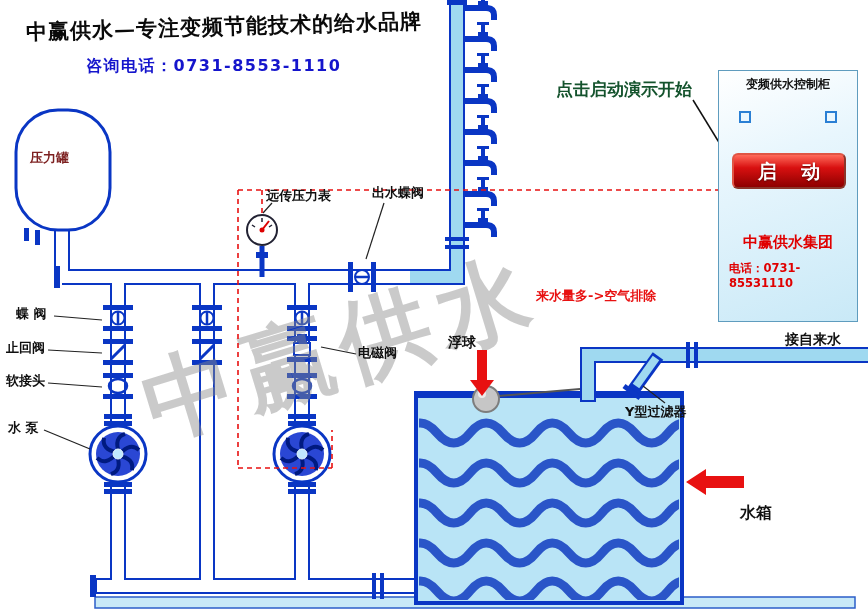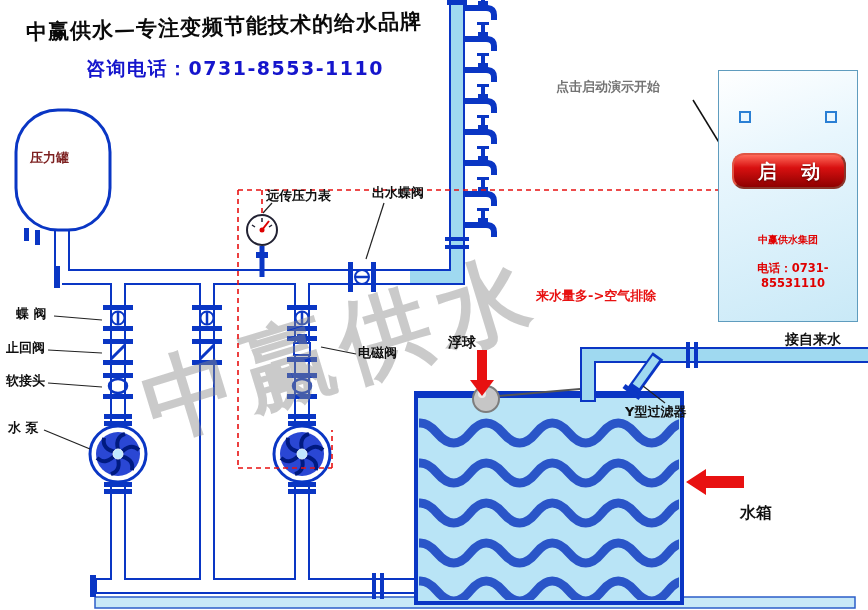--- a/index.html
+++ b/index.html
@@ -12,41 +12,41 @@
   .lbl{font-size:13px;font-weight:bold;fill:#101010;}
   .lbl-md{font-size:14px;}
   .lbl-lg{font-size:16px;}
   .lbl-red{fill:#e81111;}
   .lbl-maroon{fill:#7d2020;}
   .wm{font-size:92px;font-weight:bold;fill:#8c8c8c;opacity:.45;letter-spacing:10px;}
 
   
   .brand-title{position:absolute;left:26px;top:12px;width:440px;font-family:"DejaVu Serif",serif;
     font-size:21px;font-weight:900;color:#0a0a0a;transform:rotate(-1.6deg);letter-spacing:1px;}
-  .brand-phone{position:absolute;left:86px;top:56px;font-size:19px;font-weight:bold;
+  .brand-phone{position:absolute;left:86px;top:56px;font-size:16px;font-weight:bold;
     color:#1515cc;letter-spacing:1.5px;text-align:center;}
-  .demo-hint{position:absolute;left:556px;top:78px;font-size:13px;font-weight:bold;color:#737373;}
+  .demo-hint{position:absolute;left:556px;top:78px;font-size:17px;font-weight:bold;color:#14532d;}
 
   
   .cabinet{position:absolute;left:718px;top:70px;width:140px;height:252px;
     background:linear-gradient(160deg,#ffffff 0%,#e8f6fd 35%,#c9e9f7 100%);
     border:1px solid #5f9cbe;box-sizing:border-box;}
   .cab-title{position:absolute;left:0;top:5px;width:100%;text-align:center;
     font-size:12px;font-weight:bold;color:#111;}
   .cab-light{position:absolute;top:40px;width:12px;height:12px;background:#eaf7ff;
     border:2px solid #2a7fd4;box-sizing:border-box;}
   .cab-light.l1{left:20px;} .cab-light.l2{right:20px;}
-  .start-btn{position:absolute;left:13px;top:82px;width:114px;height:36px;border-radius:12px;
+  .start-btn{position:absolute;left:13px;top:82px;width:114px;height:36px;border-radius:6px;
     background:linear-gradient(#ff6a5a 0%,#d81010 40%,#8e0000 100%);
     border:2px outset #e05544;box-sizing:border-box;color:#fff;font-size:19px;font-weight:bold;
     letter-spacing:9px;text-align:center;line-height:32px;text-indent:9px;cursor:pointer;
     text-shadow:0 1px 2px #500;}
   .cab-company{position:absolute;left:0;top:162px;width:100%;text-align:center;
-    font-size:10px;font-weight:bold;color:#e00000;}
-  .cab-tel,.cab-fax{position:absolute;left:10px;font-size:11.5px;font-weight:bold;color:#e00000;text-align:center;}
+    font-size:15px;font-weight:bold;color:#e00000;}
+  .cab-tel,.cab-fax{position:absolute;left:10px;font-size:11.5px;font-weight:bold;color:#e00000;}
   .cab-tel{top:190px;} .cab-fax{top:208px;}
   .cab-web{position:absolute;left:10px;top:227px;font-size:10.5px;font-weight:bold;color:#1a1aee;}
 </style>
 </head>
 <body>
 
 <div class="stage">
 
 <svg width="868" height="610" viewBox="0 0 868 610">
   <defs>
@@ -251,20 +251,21 @@
   <text class="lbl lbl-md" x="785" y="344">接自来水</text>
   <text class="lbl lbl-lg" x="740" y="518">水箱</text>
   <text class="lbl lbl-red" x="536" y="300">来水量多-&gt;空气排除</text>
 </svg>
 
 <div class="brand-title">中赢供水—专注变频节能技术的给水品牌</div>
 <div class="brand-phone">咨询电话：0731-8553-1110</div>
 <div class="demo-hint">点击启动演示开始</div>
 
 <div class="cabinet">
+  <div class="cab-title">变频供水控制柜</div>
   <div class="cab-light l1"></div>
   <div class="cab-light l2"></div>
   <div class="start-btn">启 动</div>
   <div class="cab-company">中赢供水集团</div>
   <div class="cab-tel">电话：0731-85531110</div>
 </div>
 
 </div>
 
 </body></html>

